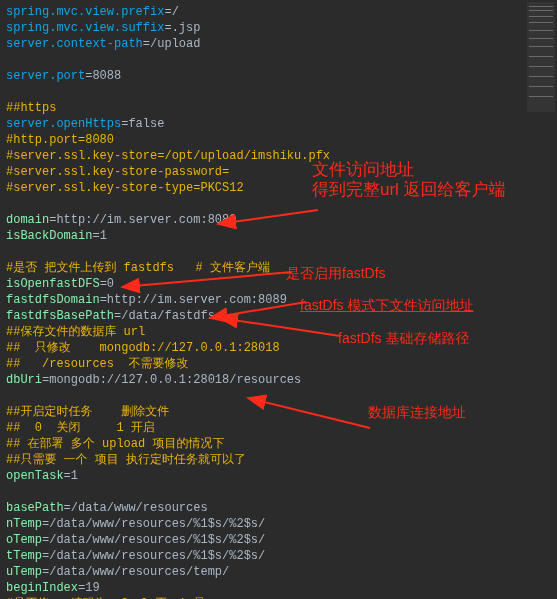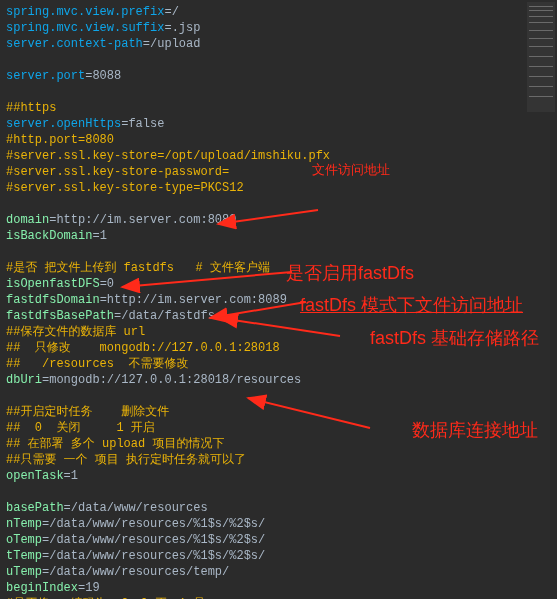--- a/index.html
+++ b/index.html
@@ -24,26 +24,26 @@
   .v   { color: #a9b7c6; }   
   .eq  { color: #a9b7c6; }
   .cm  { color: #eab308; }   
   .hk  { color: #86efac; }
 
   
   .anno {
     position: absolute;
     color: #ff2a1a;
     font-family: "Microsoft YaHei", sans-serif;
-    font-size: 13px;
+    font-size: 17px;
     line-height: 20px;
     white-space: nowrap;
     pointer-events: none;
   }
-  .anno.small { font-size: 18px; }
+  .anno.small { font-size: 14px; }
 
   svg.arrows {
     position: absolute;
     inset: 0;
     width: 557px;
     height: 599px;
     pointer-events: none;
   }
 
   
@@ -91,25 +91,26 @@
   </defs>
 <line x1="318" y1="210" x2="218" y2="224" stroke="#ff2a1a" stroke-width="2" marker-end="url(#ah)"></line>
     <line x1="292" y1="272" x2="122" y2="287" stroke="#ff2a1a" stroke-width="2" marker-end="url(#ah)"></line>
     <line x1="306" y1="302" x2="210" y2="318" stroke="#ff2a1a" stroke-width="2" marker-end="url(#ah)"></line>
     <line x1="340" y1="336" x2="220" y2="318" stroke="#ff2a1a" stroke-width="2" marker-end="url(#ah)"></line>
     <line x1="370" y1="428" x2="248" y2="398" stroke="#ff2a1a" stroke-width="2" marker-end="url(#ah)"></line>
   </svg>
 
 <div class="anno " style="left: 312px; top: 160px;">
     <div>文件访问地址</div>
+    <div>得到完整url 返回给客户端</div>
   </div>
 <div class="anno small" style="left: 286px; top: 263px;">
     <div>是否启用fastDfs</div>
   </div>
 <div class="anno small" style="left: 300px; top: 295px; text-decoration: underline;">
     <div>fastDfs 模式下文件访问地址</div>
   </div>
-<div class="anno small" style="left: 338px; top: 328px; margin-left: 32px;">
+<div class="anno small" style="left: 338px; top: 328px;">
     <div>fastDfs 基础存储路径</div>
   </div>
-<div class="anno small" style="left: 368px; top: 420px; margin-left: 44px;">
+<div class="anno small" style="left: 368px; top: 402px;">
     <div>数据库连接地址</div>
   </div>
 
 </body></html>

